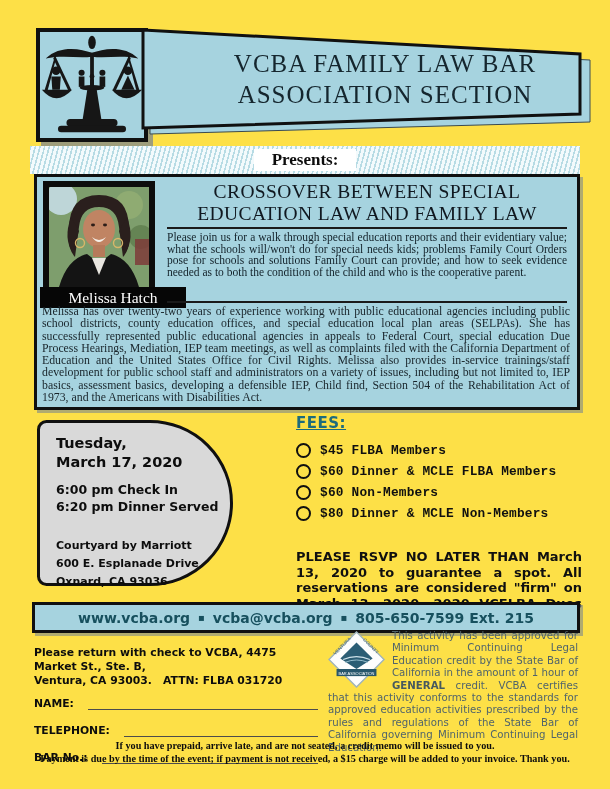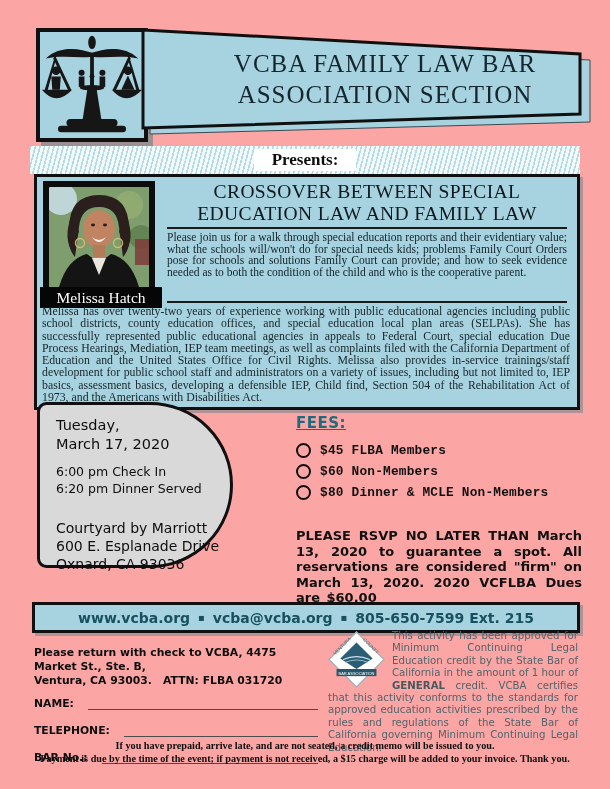--- a/index.html
+++ b/index.html
@@ -1,16 +1,16 @@
 <!DOCTYPE html>
 <html><head>
 <meta charset="utf-8">
 <style>
   html,body{margin:0;padding:0;background:#ffffff;}
-  .page{position:relative;width:610px;height:789px;background:#fca5a5;overflow:hidden;
+  .page{position:relative;width:610px;height:789px;background:#fde047;overflow:hidden;
         font-family:"Liberation Sans",sans-serif;}
 
   
   .logo-box{position:absolute;left:36px;top:28px;width:104px;height:106px;
             background:#a6d3df;border:4px solid #101010;
             box-shadow:5px 4px 0 rgba(125,135,140,.75);}
   .logo-box svg{display:block;width:100%;height:100%;}
   .banner-svg{position:absolute;left:140px;top:24px;width:452px;height:116px;}
   .banner-text{position:absolute;left:200px;top:48px;width:370px;text-align:center;
                font-family:"Liberation Serif",serif;font-size:25px;line-height:31px;
@@ -21,46 +21,46 @@
   .presents-label{background:#ffffff;padding:1px 18px;font-family:"Liberation Serif",serif;
                   font-weight:bold;font-size:17px;color:#0d0d0d;}
 
   
   .main-box{position:absolute;left:34px;top:174px;width:540px;height:230px;
             background:#a6d3df;border:3px solid #101010;
             box-shadow:3px 3px 0 rgba(125,135,140,.6);}
   .photo-frame{position:absolute;left:6px;top:4px;width:100px;height:100px;
                border:6px solid #0c0c0c;background:#7e9e6d;}
   .photo-frame svg{display:block;width:100%;height:100%;}
-  .name-plate{position:absolute;left:3px;top:110px;width:122px;height:21px;
+  .name-plate{position:absolute;left:3px;top:110px;width:146px;height:21px;
               background:#060606;color:#ffffff;font-family:"Liberation Serif",serif;
               font-size:15.5px;line-height:21px;text-align:center;}
   .event-title{position:absolute;left:128px;top:4px;width:404px;text-align:center;
                font-family:"Liberation Serif",serif;font-size:19.5px;line-height:22px;
                color:#101820;letter-spacing:.4px;}
   .rule1{position:absolute;left:130px;top:50px;width:400px;border-top:2px solid #1a1a1a;}
   .event-desc{position:absolute;left:130px;top:55px;width:400px;
               font-family:"Liberation Serif",serif;font-size:11.5px;line-height:11.5px;
               text-align:justify;color:#13222a;}
   .rule2{position:absolute;left:130px;top:124px;width:400px;border-top:2px solid #1a1a1a;}
   .speaker-bio{position:absolute;left:5px;top:128px;width:528px;
                font-family:"Liberation Serif",serif;font-size:11.8px;line-height:12.3px;
                text-align:justify;color:#18242a;}
 
   
-  .date-box{position:absolute;left:37px;top:402px;width:196px;height:166px;
+  .date-box{position:absolute;left:37px;top:420px;width:196px;height:166px;
             background:#d9d9d9;border:3px solid #101010;
             border-radius:10px 88px 88px 10px;box-sizing:border-box;
-            padding:11px 0 0 16px;font-family:"DejaVu Sans",sans-serif;font-weight:normal;
+            padding:11px 0 0 16px;font-family:"DejaVu Sans",sans-serif;font-weight:bold;
             color:#0d0d0d;}
   .date-line{font-size:14.5px;line-height:19px;}
   .time-group{margin-top:9px;}
   .time-line{font-size:12.5px;line-height:17px;}
   .venue-group{margin-top:22px;}
-  .venue-line{font-size:14px;line-height:18px;}
+  .venue-line{font-size:11px;line-height:18px;}
 
   
   .fees{position:absolute;left:296px;top:414px;width:286px;
         font-family:"DejaVu Sans",sans-serif;color:#101010;}
   .fees-heading{font-size:15px;font-weight:bold;color:#1d6b7d;text-decoration:underline;
                 letter-spacing:.5px;margin-bottom:11px;}
   .fee-row{display:flex;align-items:center;gap:9px;margin-bottom:6px;font-family:Liberation Mono, monospace;}
   .fee-circle{width:11px;height:11px;border:2px solid #101010;border-radius:50%;
               background:transparent;flex:0 0 auto;}
   .fee-label{font-size:12.8px;font-weight:bold;letter-spacing:.2px;}
@@ -196,20 +196,24 @@
   </div>
 
   <div class="fees">
     <div class="fees-heading">FEES:</div>
     <div class="fee-row">
       <span class="fee-circle"></span>
       <span class="fee-label">$45 FLBA Members</span>
     </div>
     <div class="fee-row">
       <span class="fee-circle"></span>
+      <span class="fee-label">$60 Dinner &amp; MCLE FLBA Members</span>
+    </div>
+    <div class="fee-row">
+      <span class="fee-circle"></span>
       <span class="fee-label">$60 Non-Members</span>
     </div>
     <div class="fee-row">
       <span class="fee-circle"></span>
       <span class="fee-label">$80 Dinner &amp; MCLE Non-Members</span>
     </div>
     <div class="rsvp-note">PLEASE RSVP NO LATER THAN March 13, 2020 to guarantee a spot. All reservations are considered "firm" on March 13, 2020.  2020 VCFLBA Dues are $60.00</div>
   </div>
 
   <div class="reserve-bar">

